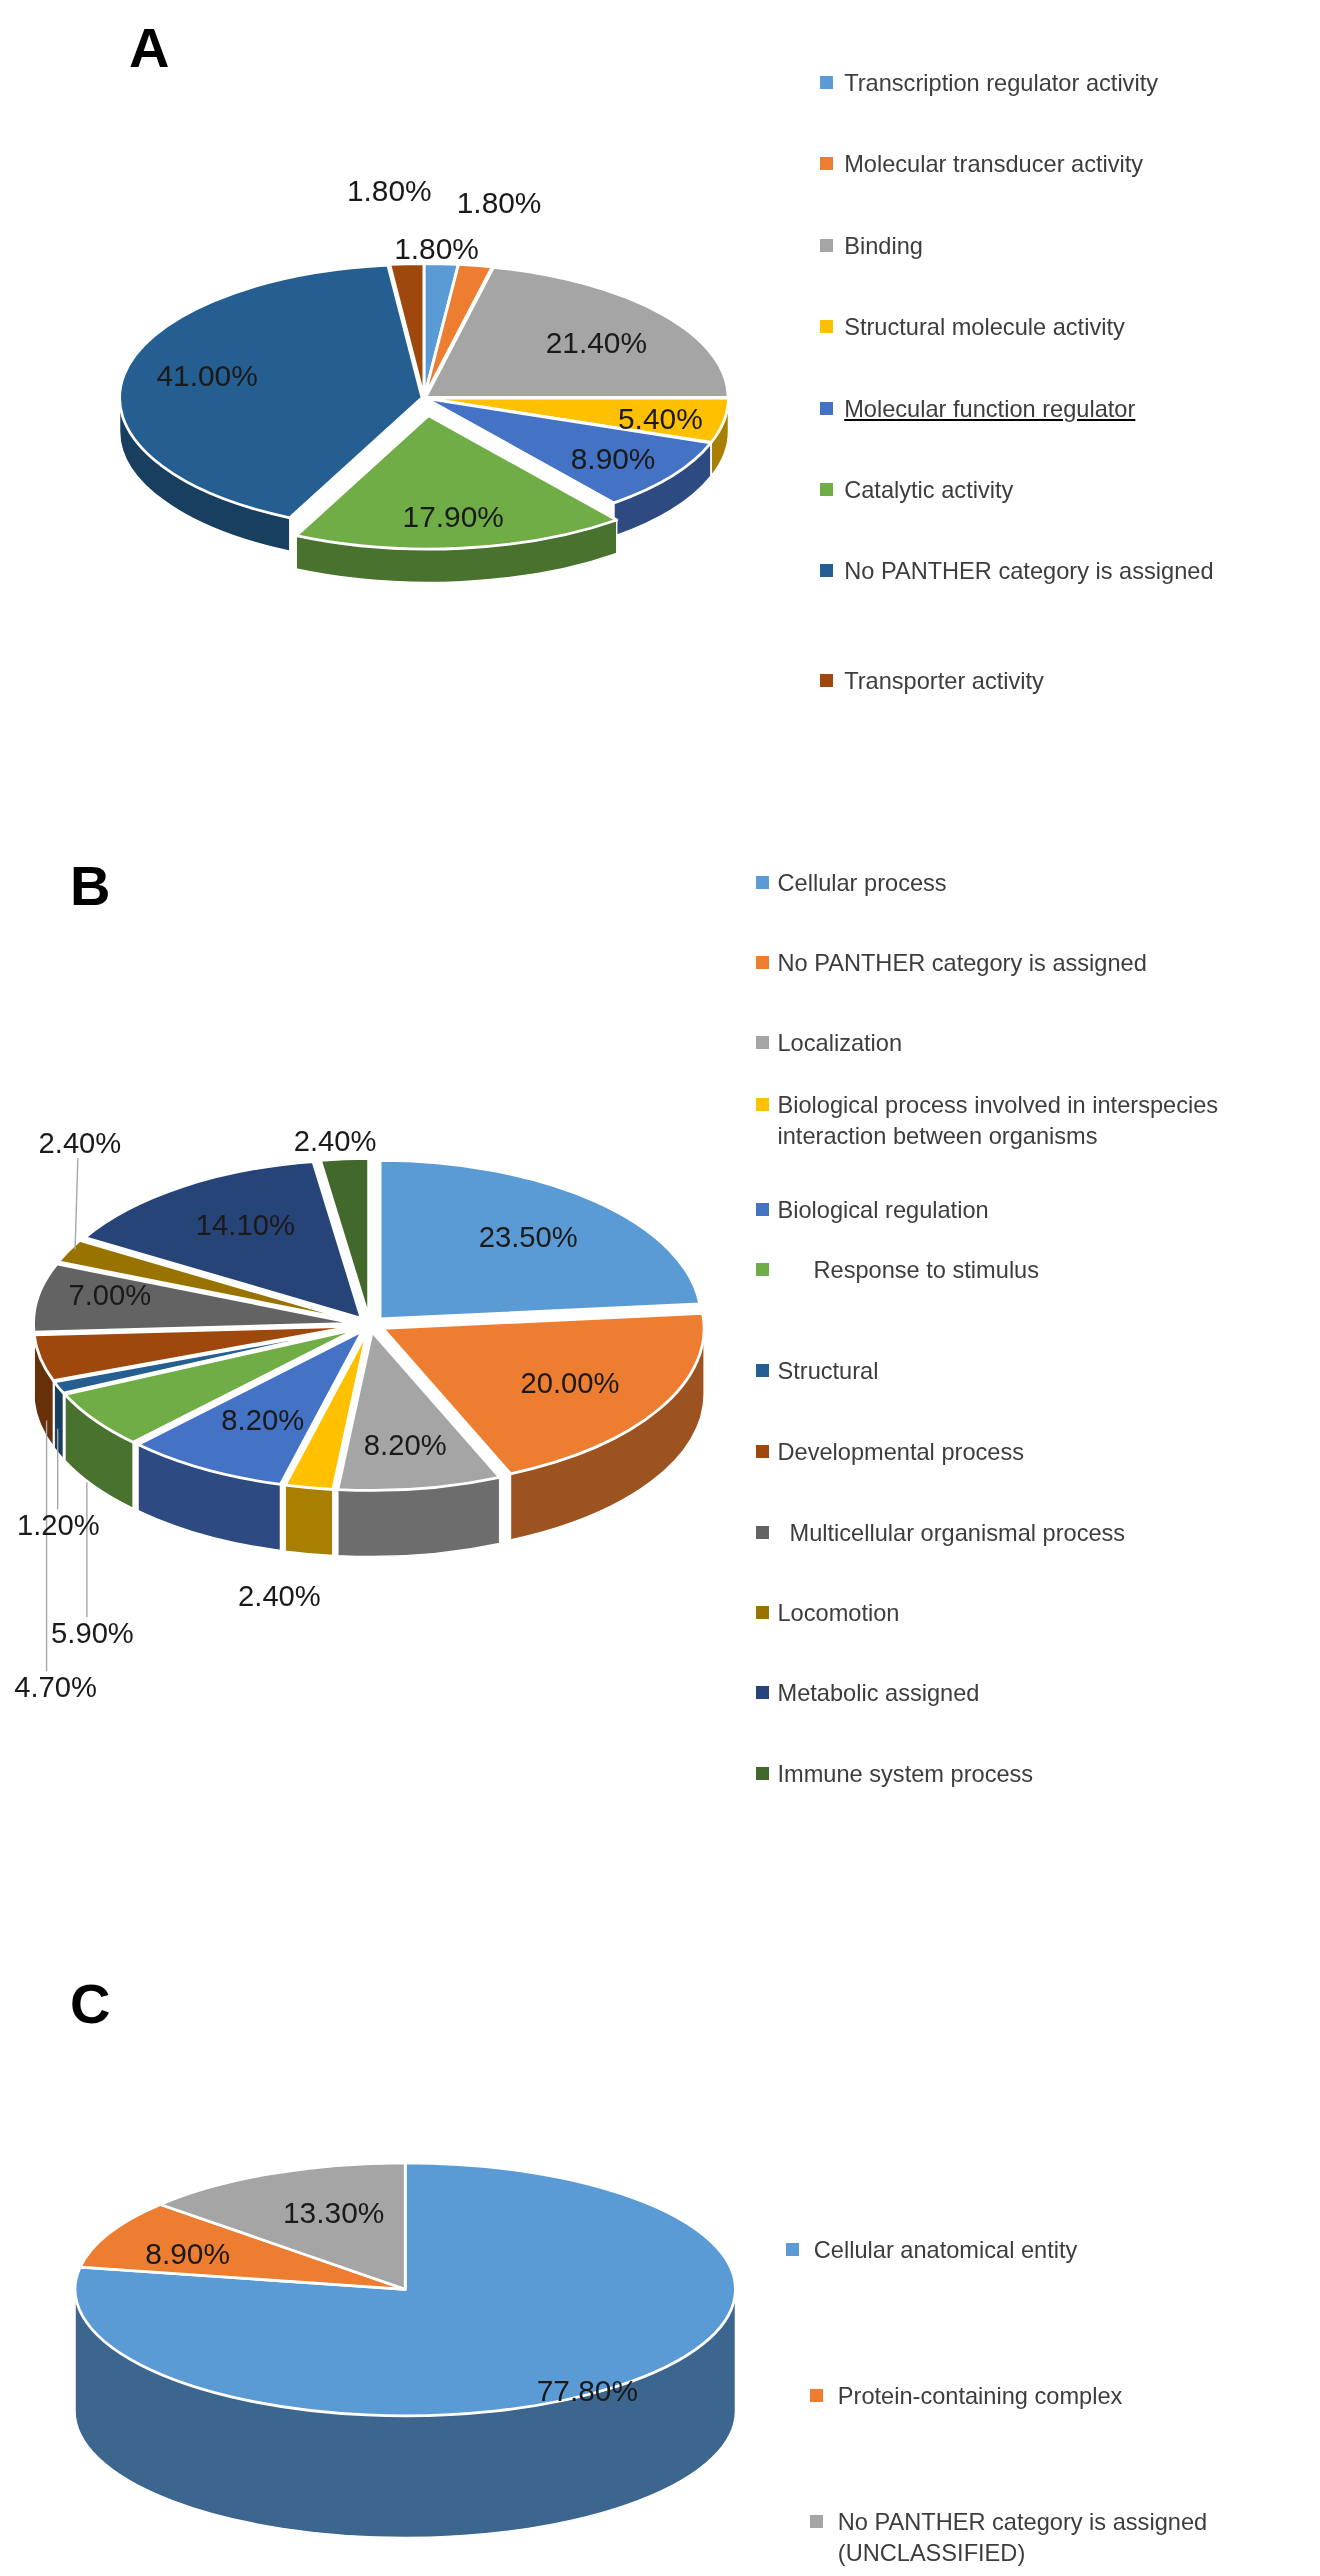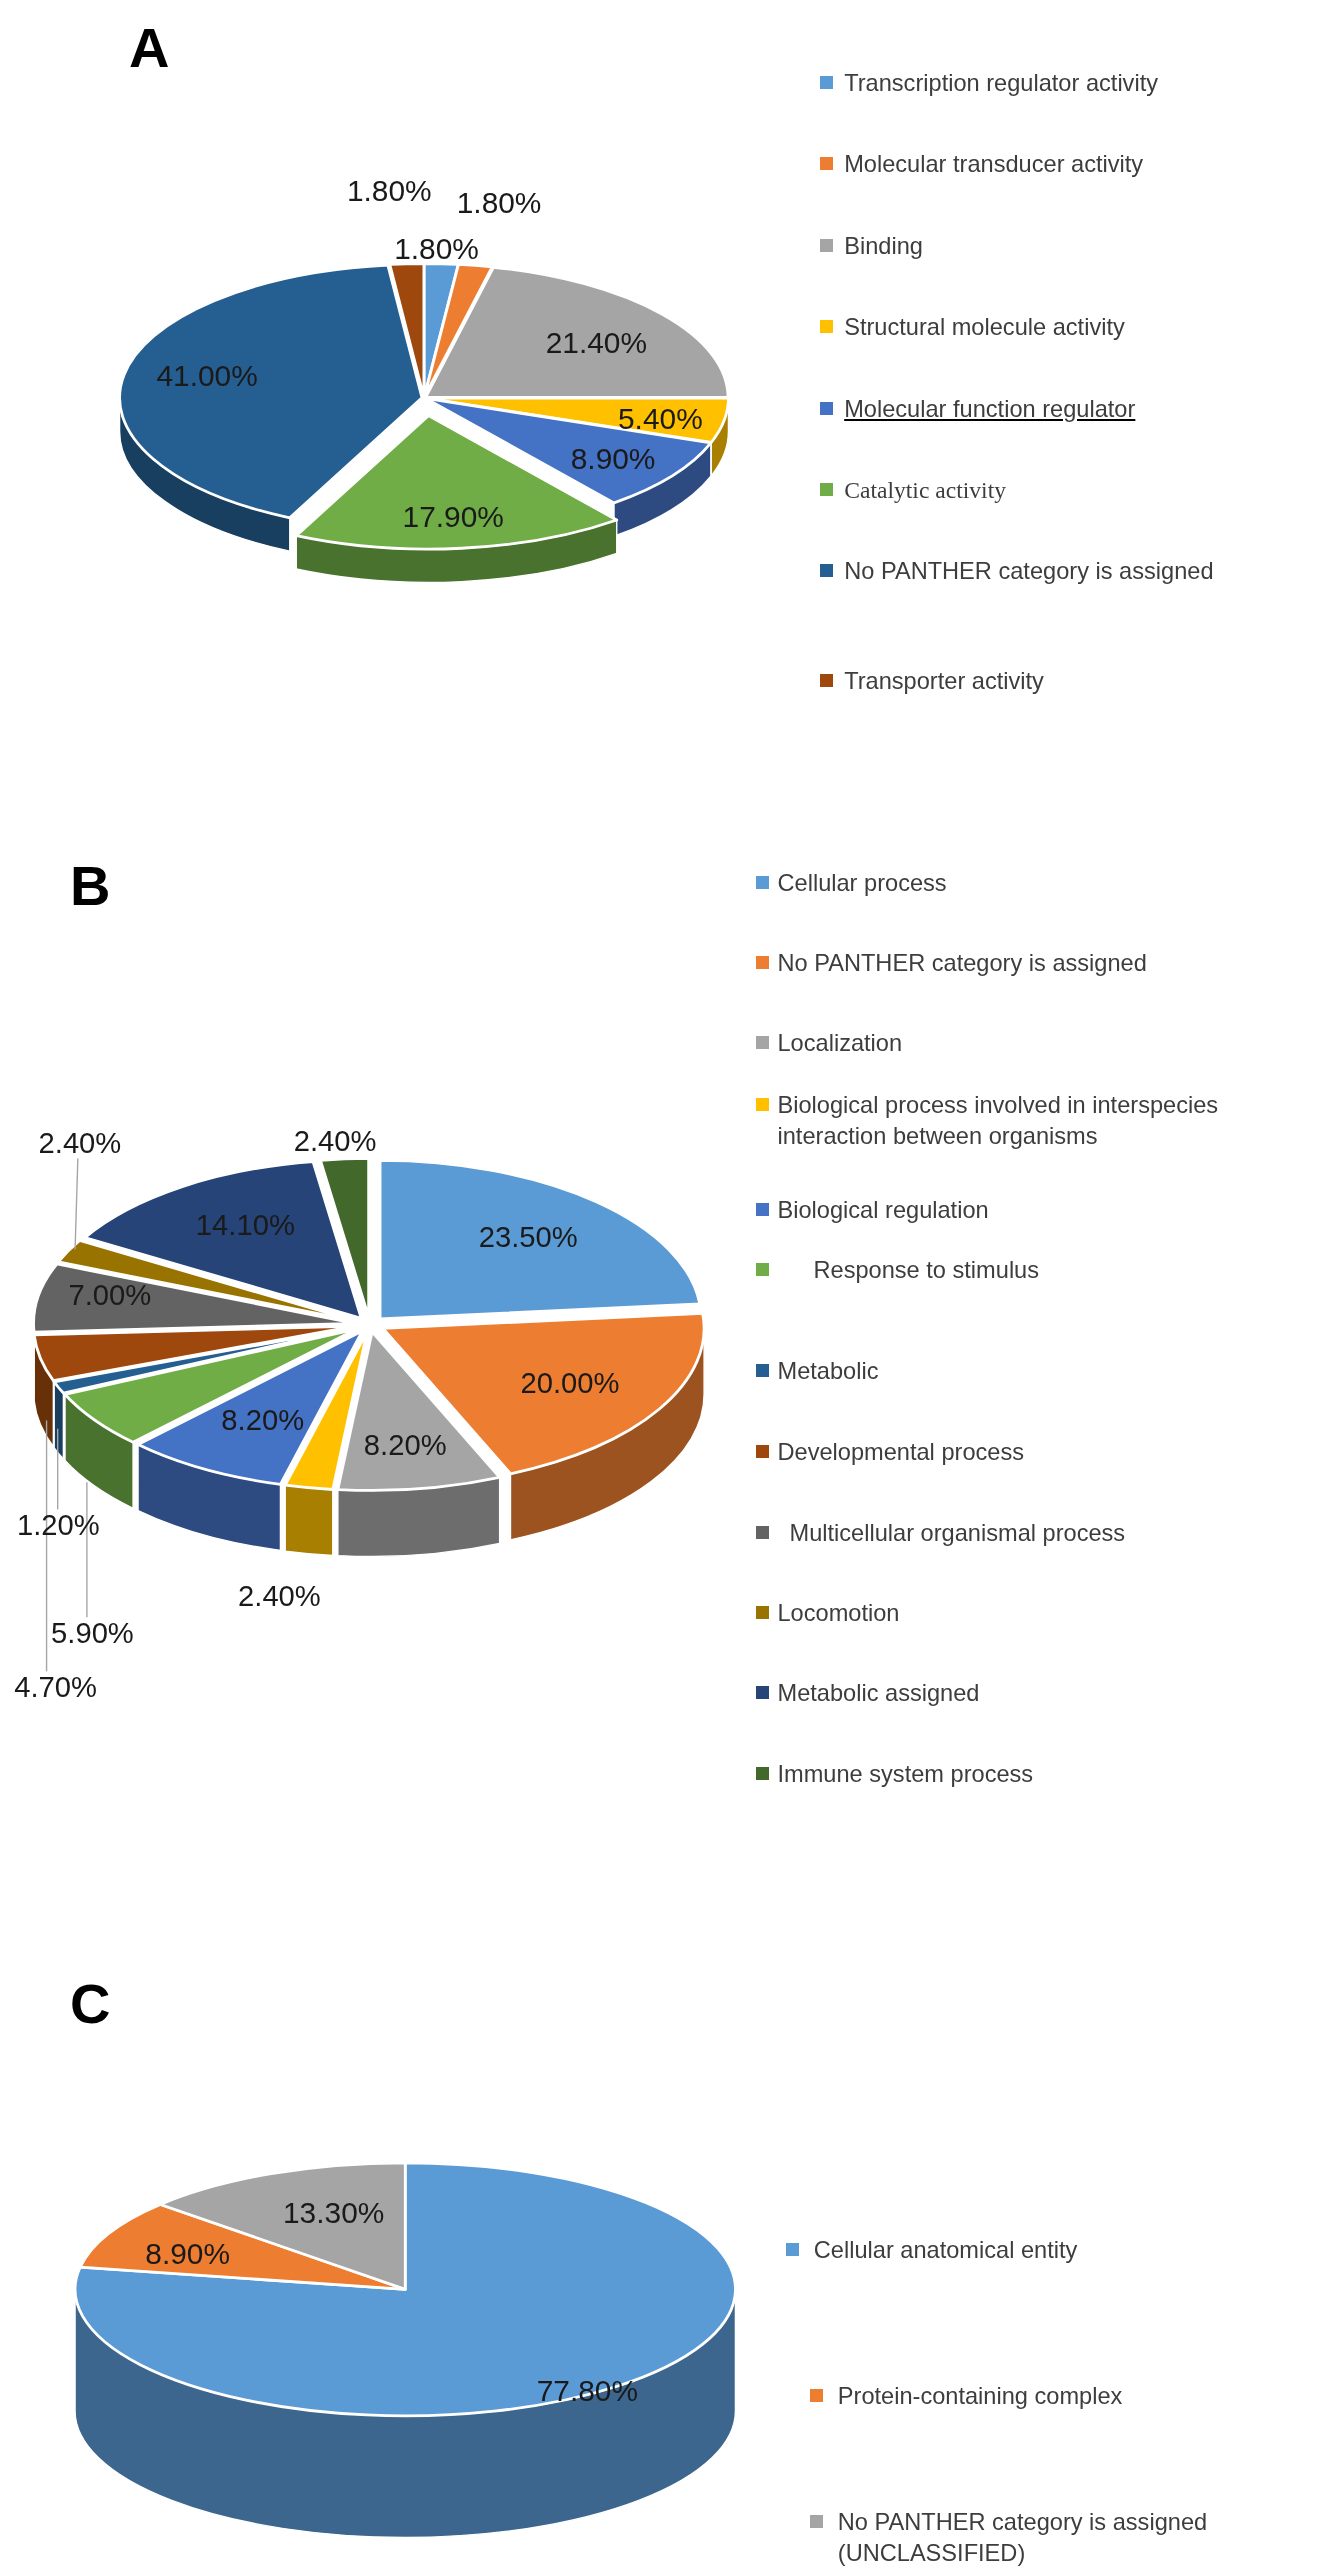--- a/index.html
+++ b/index.html
@@ -107,21 +107,21 @@
       <div class="legend-row" style="left: 820px; top: 312px; width: 483px;">
         <span class="legend-swatch" style="background: rgb(255, 192, 0); margin-right: 11px;"></span>
         <span class="legend-text" style="max-width: 459px;">Structural molecule activity</span>
       </div>
       <div class="legend-row" style="left: 820px; top: 394px; width: 483px; text-decoration: underline;">
         <span class="legend-swatch" style="background: rgb(68, 114, 196); margin-right: 11px;"></span>
         <span class="legend-text" style="max-width: 459px;">Molecular function regulator</span>
       </div>
       <div class="legend-row" style="left: 820px; top: 475px; width: 483px;">
         <span class="legend-swatch" style="background: rgb(112, 173, 71); margin-right: 11px;"></span>
-        <span class="legend-text" style="max-width: 459px; font-family: Liberation Serif, serif;">Catalytic activity</span>
+        <span class="legend-text" style="max-width: 459px;">Catalytic activity</span>
       </div>
       <div class="legend-row" style="left: 820px; top: 556px; width: 483px;">
         <span class="legend-swatch" style="background: rgb(37, 94, 145); margin-right: 11px;"></span>
         <span class="legend-text" style="max-width: 459px;">No PANTHER category is assigned</span>
       </div>
       <div class="legend-row" style="left: 820px; top: 638px; width: 483px; margin-top: 28px;">
         <span class="legend-swatch" style="background: rgb(158, 72, 14); margin-right: 11px;"></span>
         <span class="legend-text" style="max-width: 459px;">Transporter activity</span>
       </div>
     </div>
@@ -145,21 +145,21 @@
       <div class="legend-row" style="left: 756px; top: 1195px; width: 508px;">
         <span class="legend-swatch" style="background: rgb(68, 114, 196); margin-right: 8.3px;"></span>
         <span class="legend-text" style="max-width: 487px;">Biological regulation</span>
       </div>
       <div class="legend-row" style="left: 756px; top: 1255px; width: 508px; gap: 36px;">
         <span class="legend-swatch" style="background: rgb(112, 173, 71); margin-right: 8.3px;"></span>
         <span class="legend-text" style="max-width: 487px;">Response to stimulus</span>
       </div>
       <div class="legend-row" style="left: 756px; top: 1356px; width: 508px;">
         <span class="legend-swatch" style="background: rgb(37, 94, 145); margin-right: 8.3px;"></span>
-        <span class="legend-text" style="max-width: 487px;">Metabolic</span>
+        <span class="legend-text" style="max-width: 487px;">Structural</span>
       </div>
       <div class="legend-row" style="left: 756px; top: 1437px; width: 508px;">
         <span class="legend-swatch" style="background: rgb(158, 72, 14); margin-right: 8.3px;"></span>
         <span class="legend-text" style="max-width: 487px;">Developmental process</span>
       </div>
       <div class="legend-row" style="left: 756px; top: 1518px; width: 508px; gap: 12px;">
         <span class="legend-swatch" style="background: rgb(99, 99, 99); margin-right: 8.3px;"></span>
         <span class="legend-text" style="max-width: 487px;">Multicellular organismal process</span>
       </div>
       <div class="legend-row" style="left: 756px; top: 1598px; width: 508px; text-align: center;">

